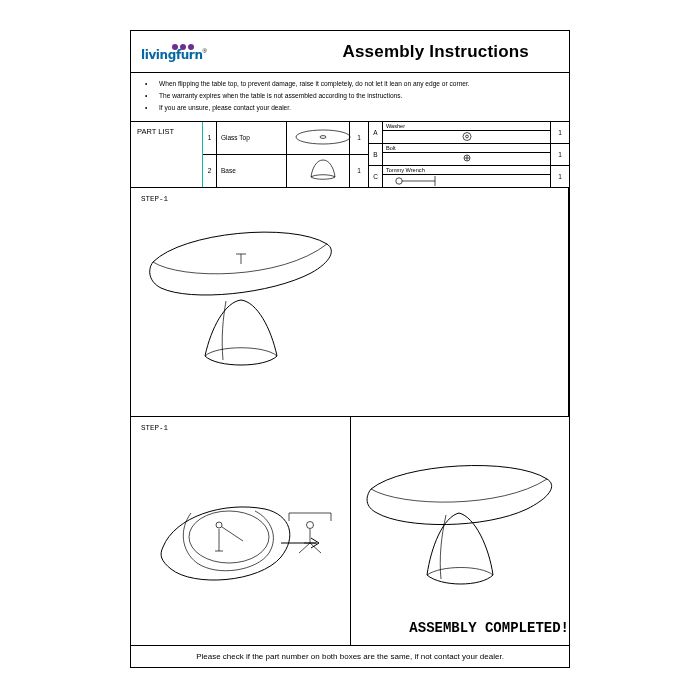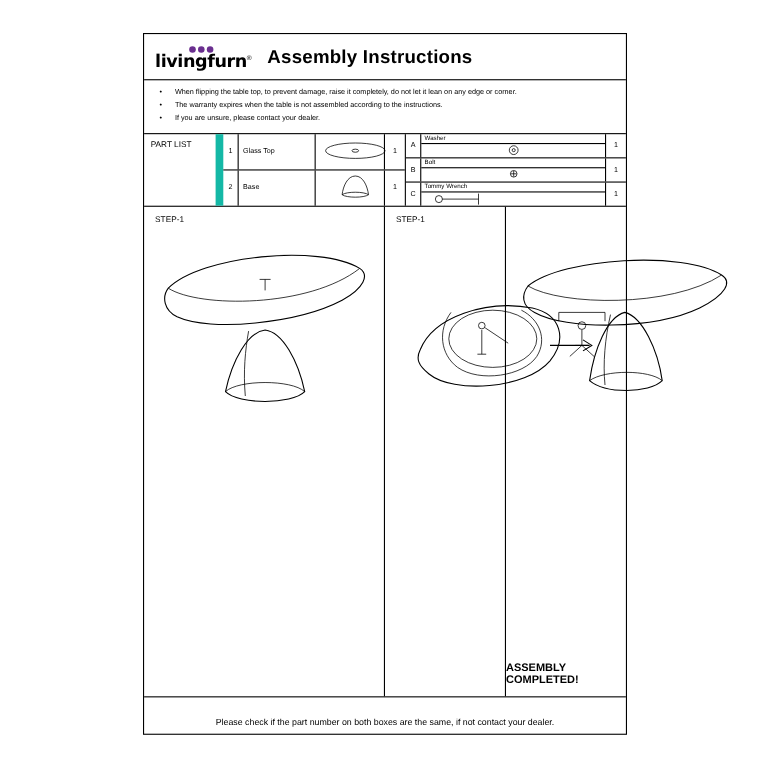--- a/index.html
+++ b/index.html
@@ -51,34 +51,34 @@
   .logo-dots i {
     display: block;
     width: 6px;
     height: 6px;
     border-radius: 50%;
     background: #6a2f8f;
   }
   .logo-text {
     font-family: "DejaVu Sans", sans-serif;
     font-weight: bold;
-    font-size: 16px;
+    font-size: 12px;
     letter-spacing: -0.4px;
-    color: #000000;
+    color: #0369a1;
     margin-top: 8px;
     display: inline-block;
   }
   .logo-reg {
     font-size: 6px;
     vertical-align: super;
     font-weight: normal;
   }
   .header-title {
     flex: 1;
-    text-align: left;
+    text-align: right;
     font-size: 17px;
     font-weight: bold;
     padding-right: 40px;
     letter-spacing: 0.2px;
   }
 
   
   .notes {
     border-bottom: 1.2px solid #000;
     padding: 5px 10px 6px 14px;
@@ -96,21 +96,21 @@
 
   
   .partlist {
     height: 66px;
     border-bottom: 1.2px solid #000;
     display: flex;
     box-sizing: border-box;
   }
   .pl-label {
     width: 72px;
-    border-right: 7px solid #14b8a6;
+    border-right: 1px solid #14b8a6;
     font-size: 7.5px;
     padding: 5px 0 0 6px;
     box-sizing: border-box;
   }
   .pl-left {
     width: 166px;
     border-right: 1px solid #000;
     box-sizing: border-box;
     display: flex;
     flex-direction: column;
@@ -200,22 +200,23 @@
     display: flex;
     align-items: center;
     justify-content: center;
     box-sizing: border-box;
   }
 
   
   .steps {
     flex: 1;
     display: flex;
-    flex-direction: row;
-    box-sizing: border-box;
+    flex-direction: column;
+    box-sizing: border-box;
+    font-family: Liberation Mono, monospace;
   }
   .steps-row {
     flex: 1;
     display: flex;
     border-bottom: 1.2px solid #000;
     box-sizing: border-box;
   }
   .cell {
     flex: 1;
     position: relative;
@@ -223,35 +224,34 @@
   }
   .cell.left { border-right: 1.2px solid #000; }
   .cell-label {
     position: absolute;
     left: 10px;
     top: 7px;
     font-size: 7.5px;
   }
   .completed {
     position: absolute;
-    right: 16px;
+    right: 0;
     bottom: 9px;
-    font-size: 10px;
+    font-size: 14px;
     font-weight: bold;
   }
 
   
   .footer {
     height: 21px;
     display: flex;
     align-items: center;
     justify-content: center;
     font-size: 8px;
     box-sizing: border-box;
-    margin-top: 12px;
   }
 
   svg { display: block; }
   .ln { fill: none; stroke: #000; stroke-width: 1; }
   .ln-thin { fill: none; stroke: #000; stroke-width: 0.7; }
 </style>
 </head>
 <body>
 
 <div class="sheet">

